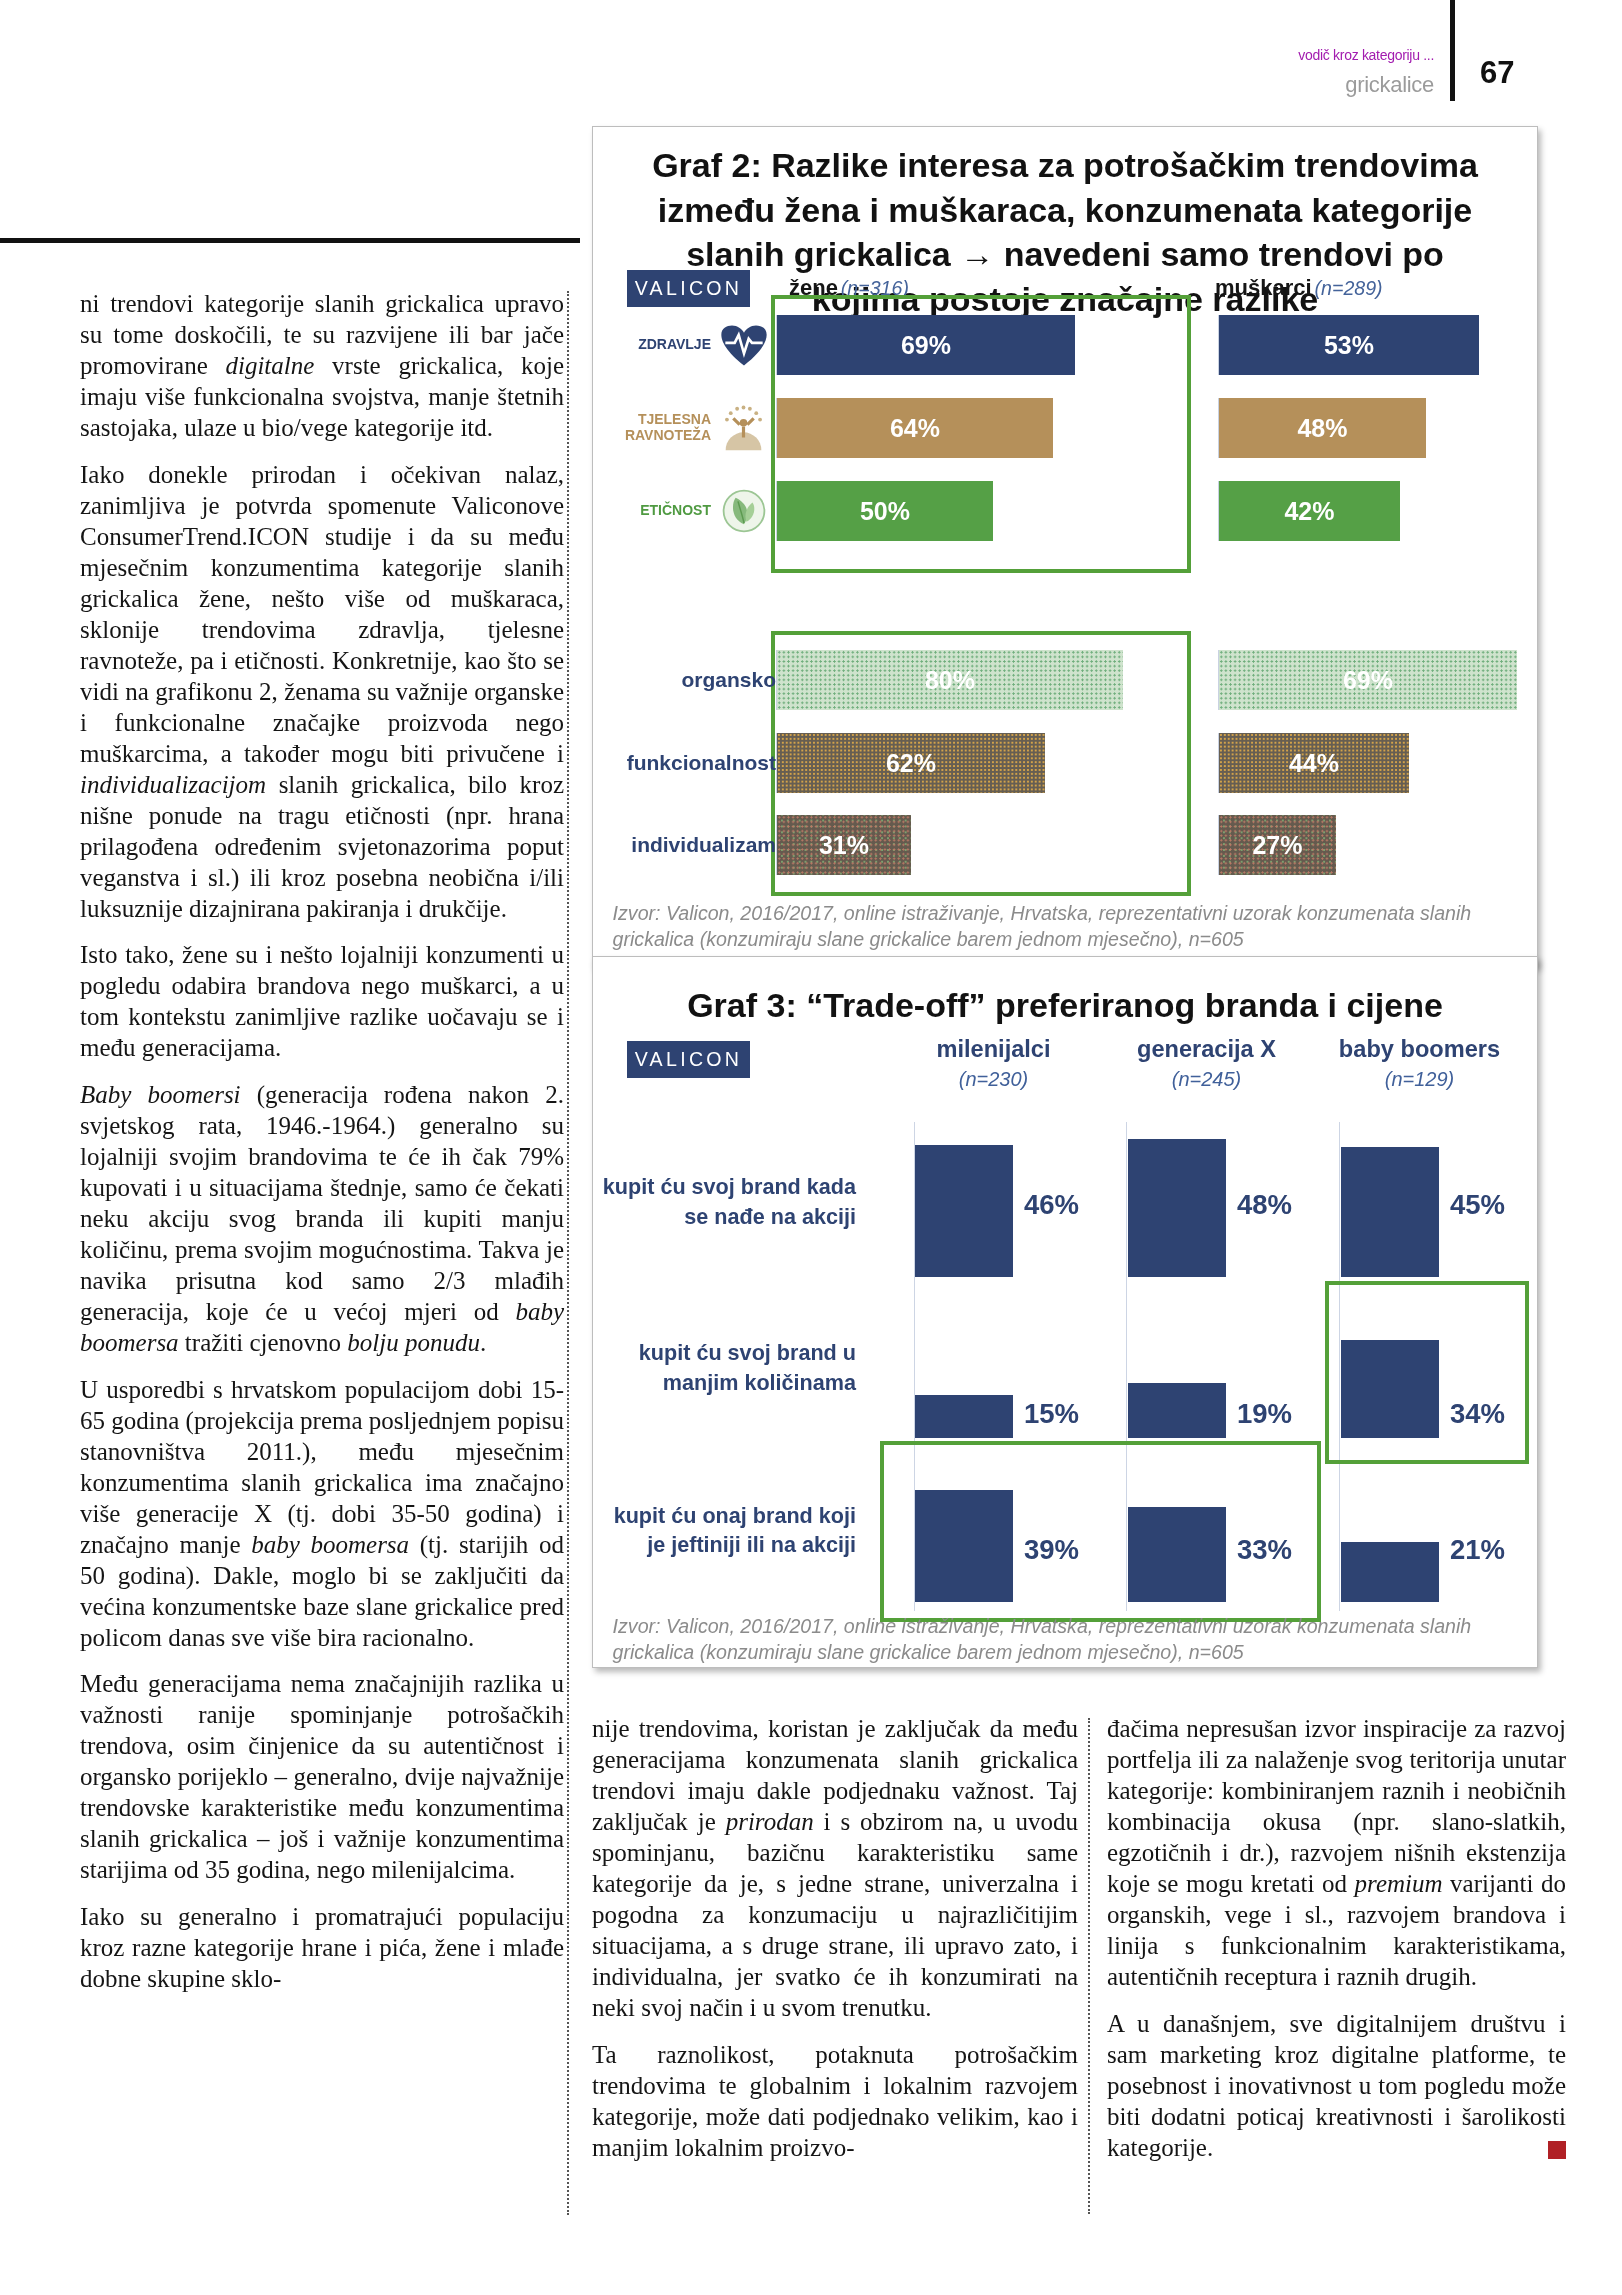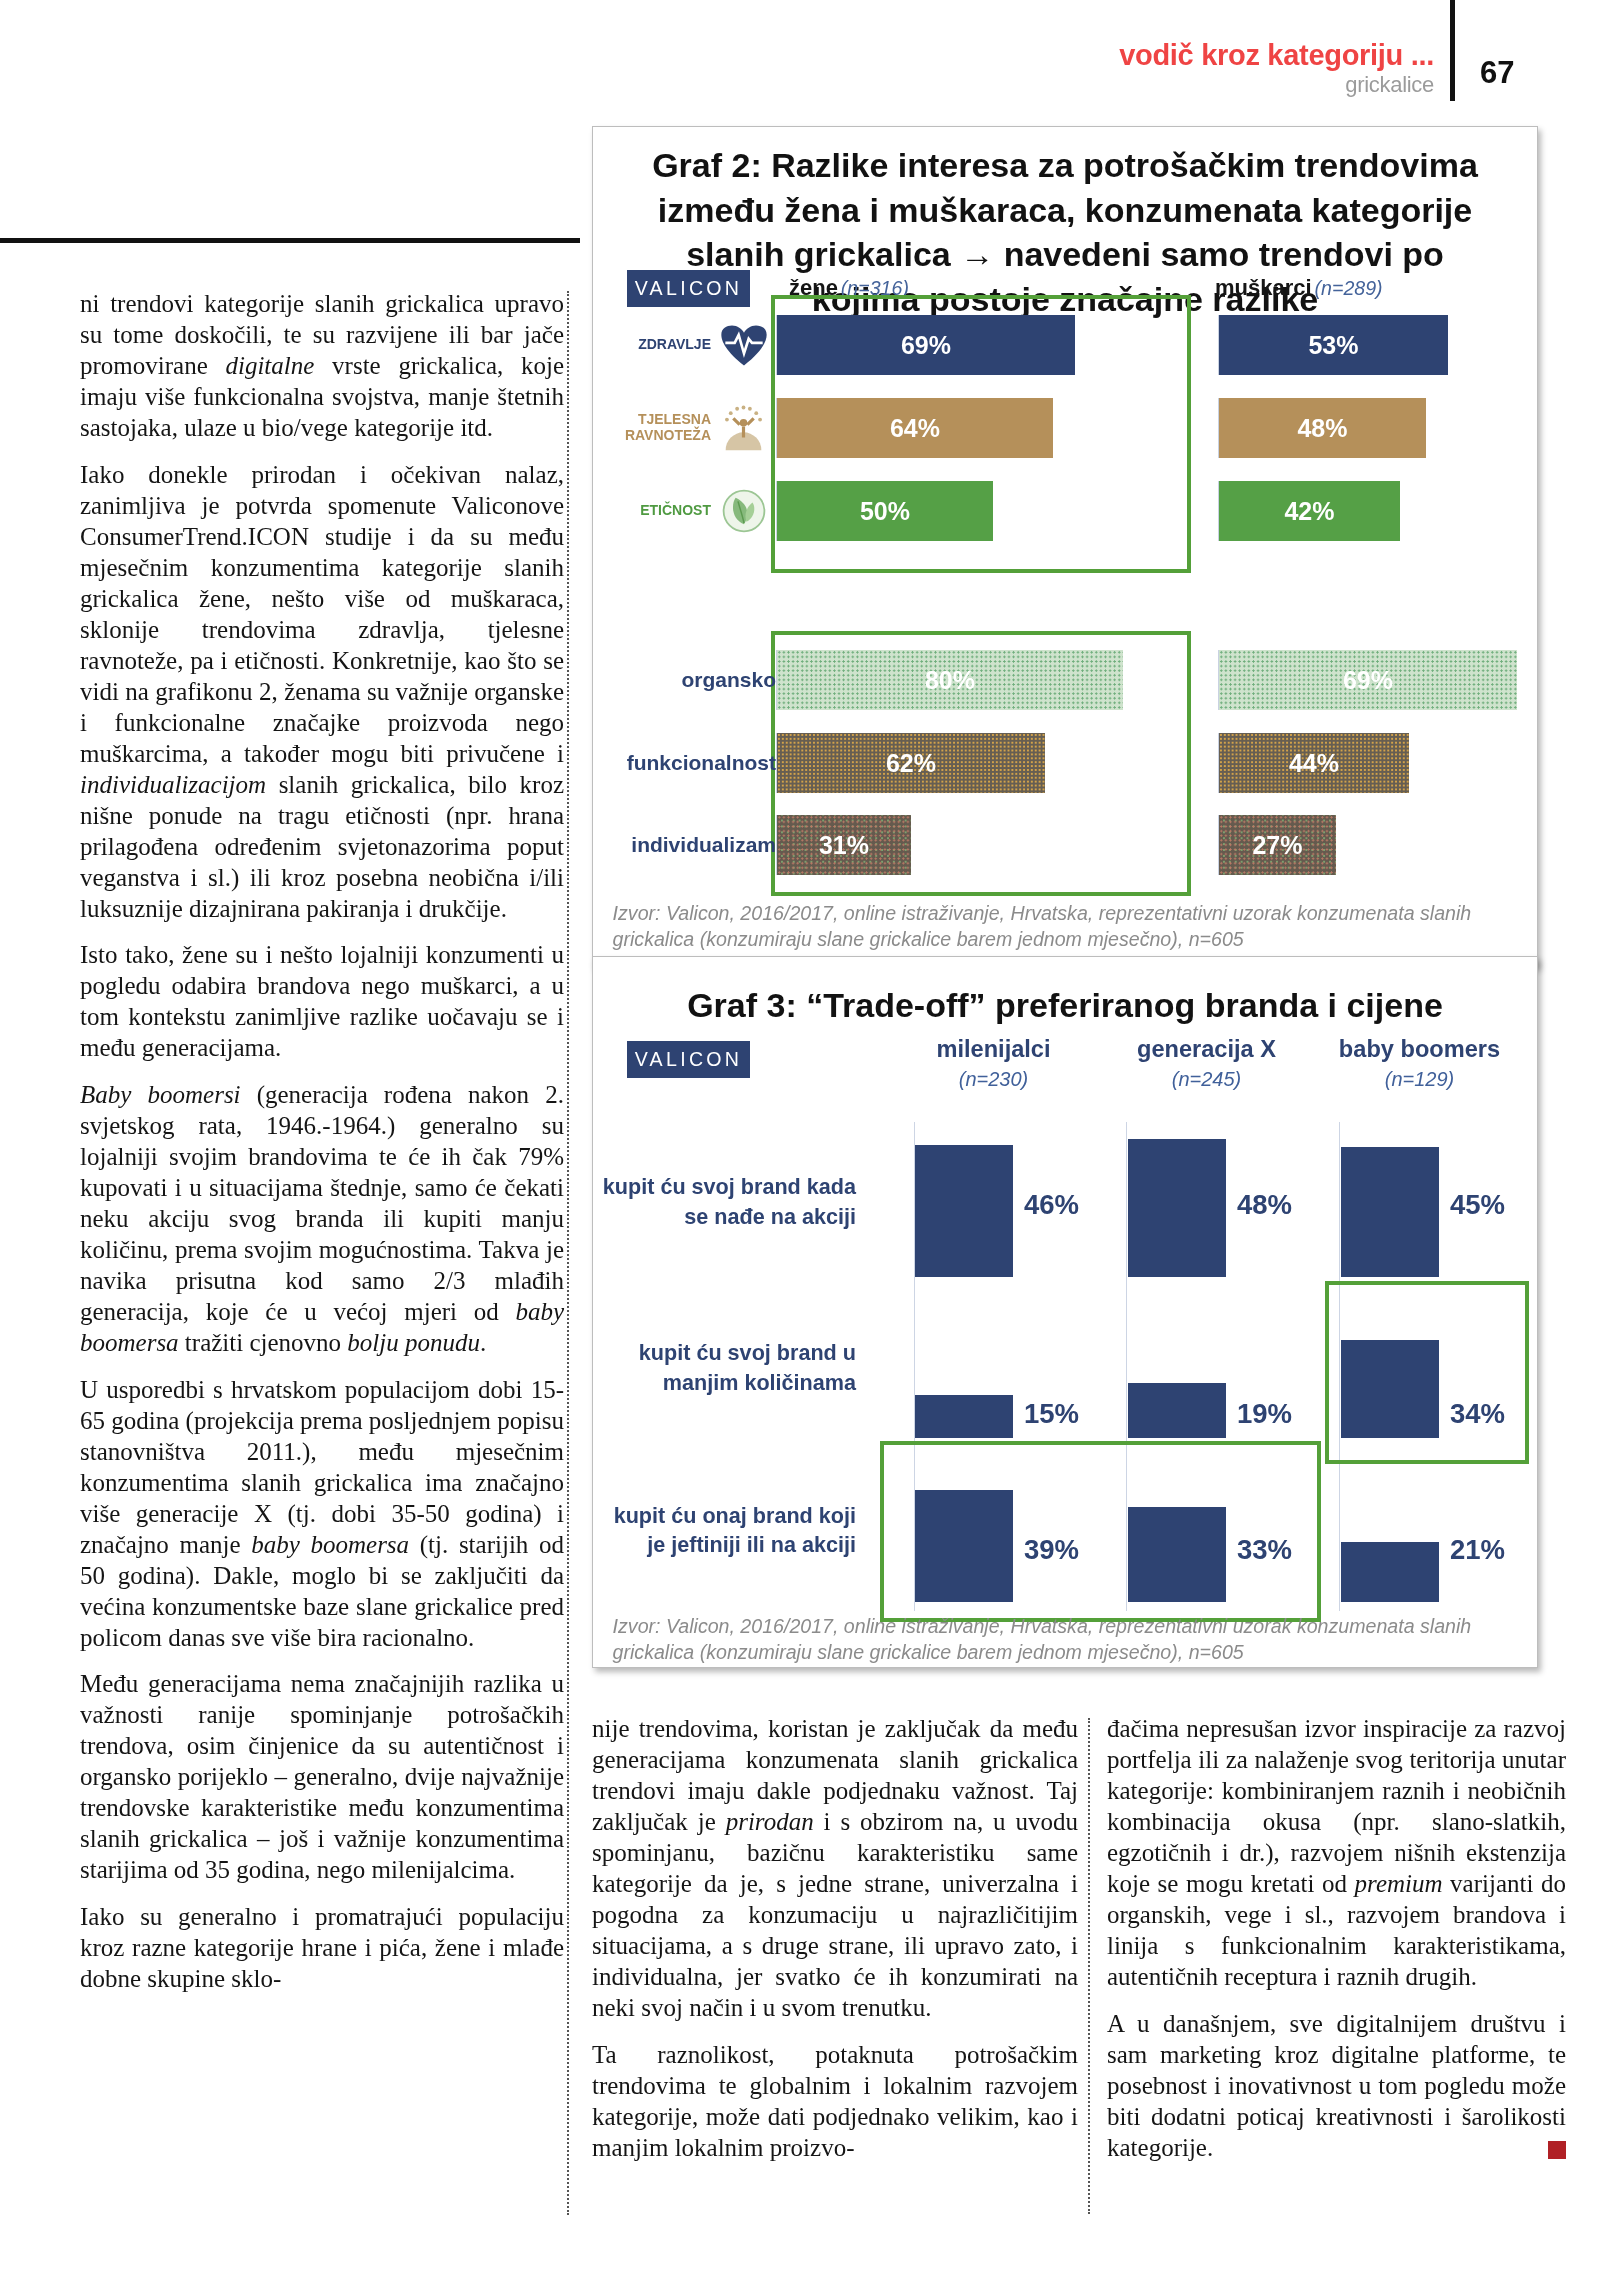--- a/index.html
+++ b/index.html
@@ -4,21 +4,21 @@
 <style>
   html,body{margin:0;padding:0;}
   body{
     width:1623px;height:2295px;position:relative;background:#ffffff;
     font-family:"Liberation Serif",serif;color:#151515;
     -webkit-font-smoothing:antialiased;
   }
   
   .ph-text{position:absolute;left:982px;top:41px;width:452px;text-align:right;
     font-family:"Liberation Sans",sans-serif;line-height:29px;}
-  .ph-l1{font-size:29px;font-weight:bold;color:#ef4444;letter-spacing:-0.3px;}
+  .ph-l1{font-size:14px;font-weight:normal;color:#a21caf;letter-spacing:-0.3px;}
   .ph-l2{font-size:22px;color:#9b9b9b;letter-spacing:-0.3px;}
   .ph-rule{position:absolute;left:1450px;top:0;width:5.2px;height:101px;background:#121212;}
   .ph-num{position:absolute;left:1480px;top:55px;font-family:"Liberation Sans",sans-serif;
     font-size:31px;font-weight:bold;color:#111;}
   .lead-rule{position:absolute;left:0;top:238px;width:580px;height:4.6px;background:#111;}
   
   .vsep{position:absolute;width:0;border-left:2.6px dotted #555;}
   #vsep1{left:567px;top:291px;height:1924px;}
   #vsep2{left:1088px;top:1718px;height:496px;}
   
@@ -126,21 +126,21 @@
           <path d="M36 62 C10 42 2 26 2 16 C2 6 10 2 18 2 C26 2 33 7 36 13 C39 7 46 2 54 2 C62 2 70 6 70 16 C70 26 62 42 36 62 Z" fill="#2e4372"></path>
           <polyline points="8,28 22,28 28,16 36,44 43,22 48,28 64,28" fill="none" stroke="#ffffff" stroke-width="4"></polyline>
         </svg>
     </div>
     <div class="g2-track">
       <div class="g2-bar bar-navy" style="width: 298px;">
         <span class="g2-val">69%</span>
       </div>
     </div>
     <div class="g2-track m">
-      <div class="g2-bar bar-navy" style="width: 229px;">
+      <div class="g2-bar bar-navy" style="width: 260px;">
         <span class="g2-val">53%</span>
       </div>
     </div>
   </div>
 
   <div class="g2-row" style="top:271px;">
     <div class="g2-label c-tan">TJELESNA RAVNOTEŽA</div>
     <div class="g2-icon">
       <svg width="51" height="47" viewBox="0 0 80 72">
         <path d="M12 70 A28 28 0 0 1 68 70 Z" fill="#d6c5a5"></path>

